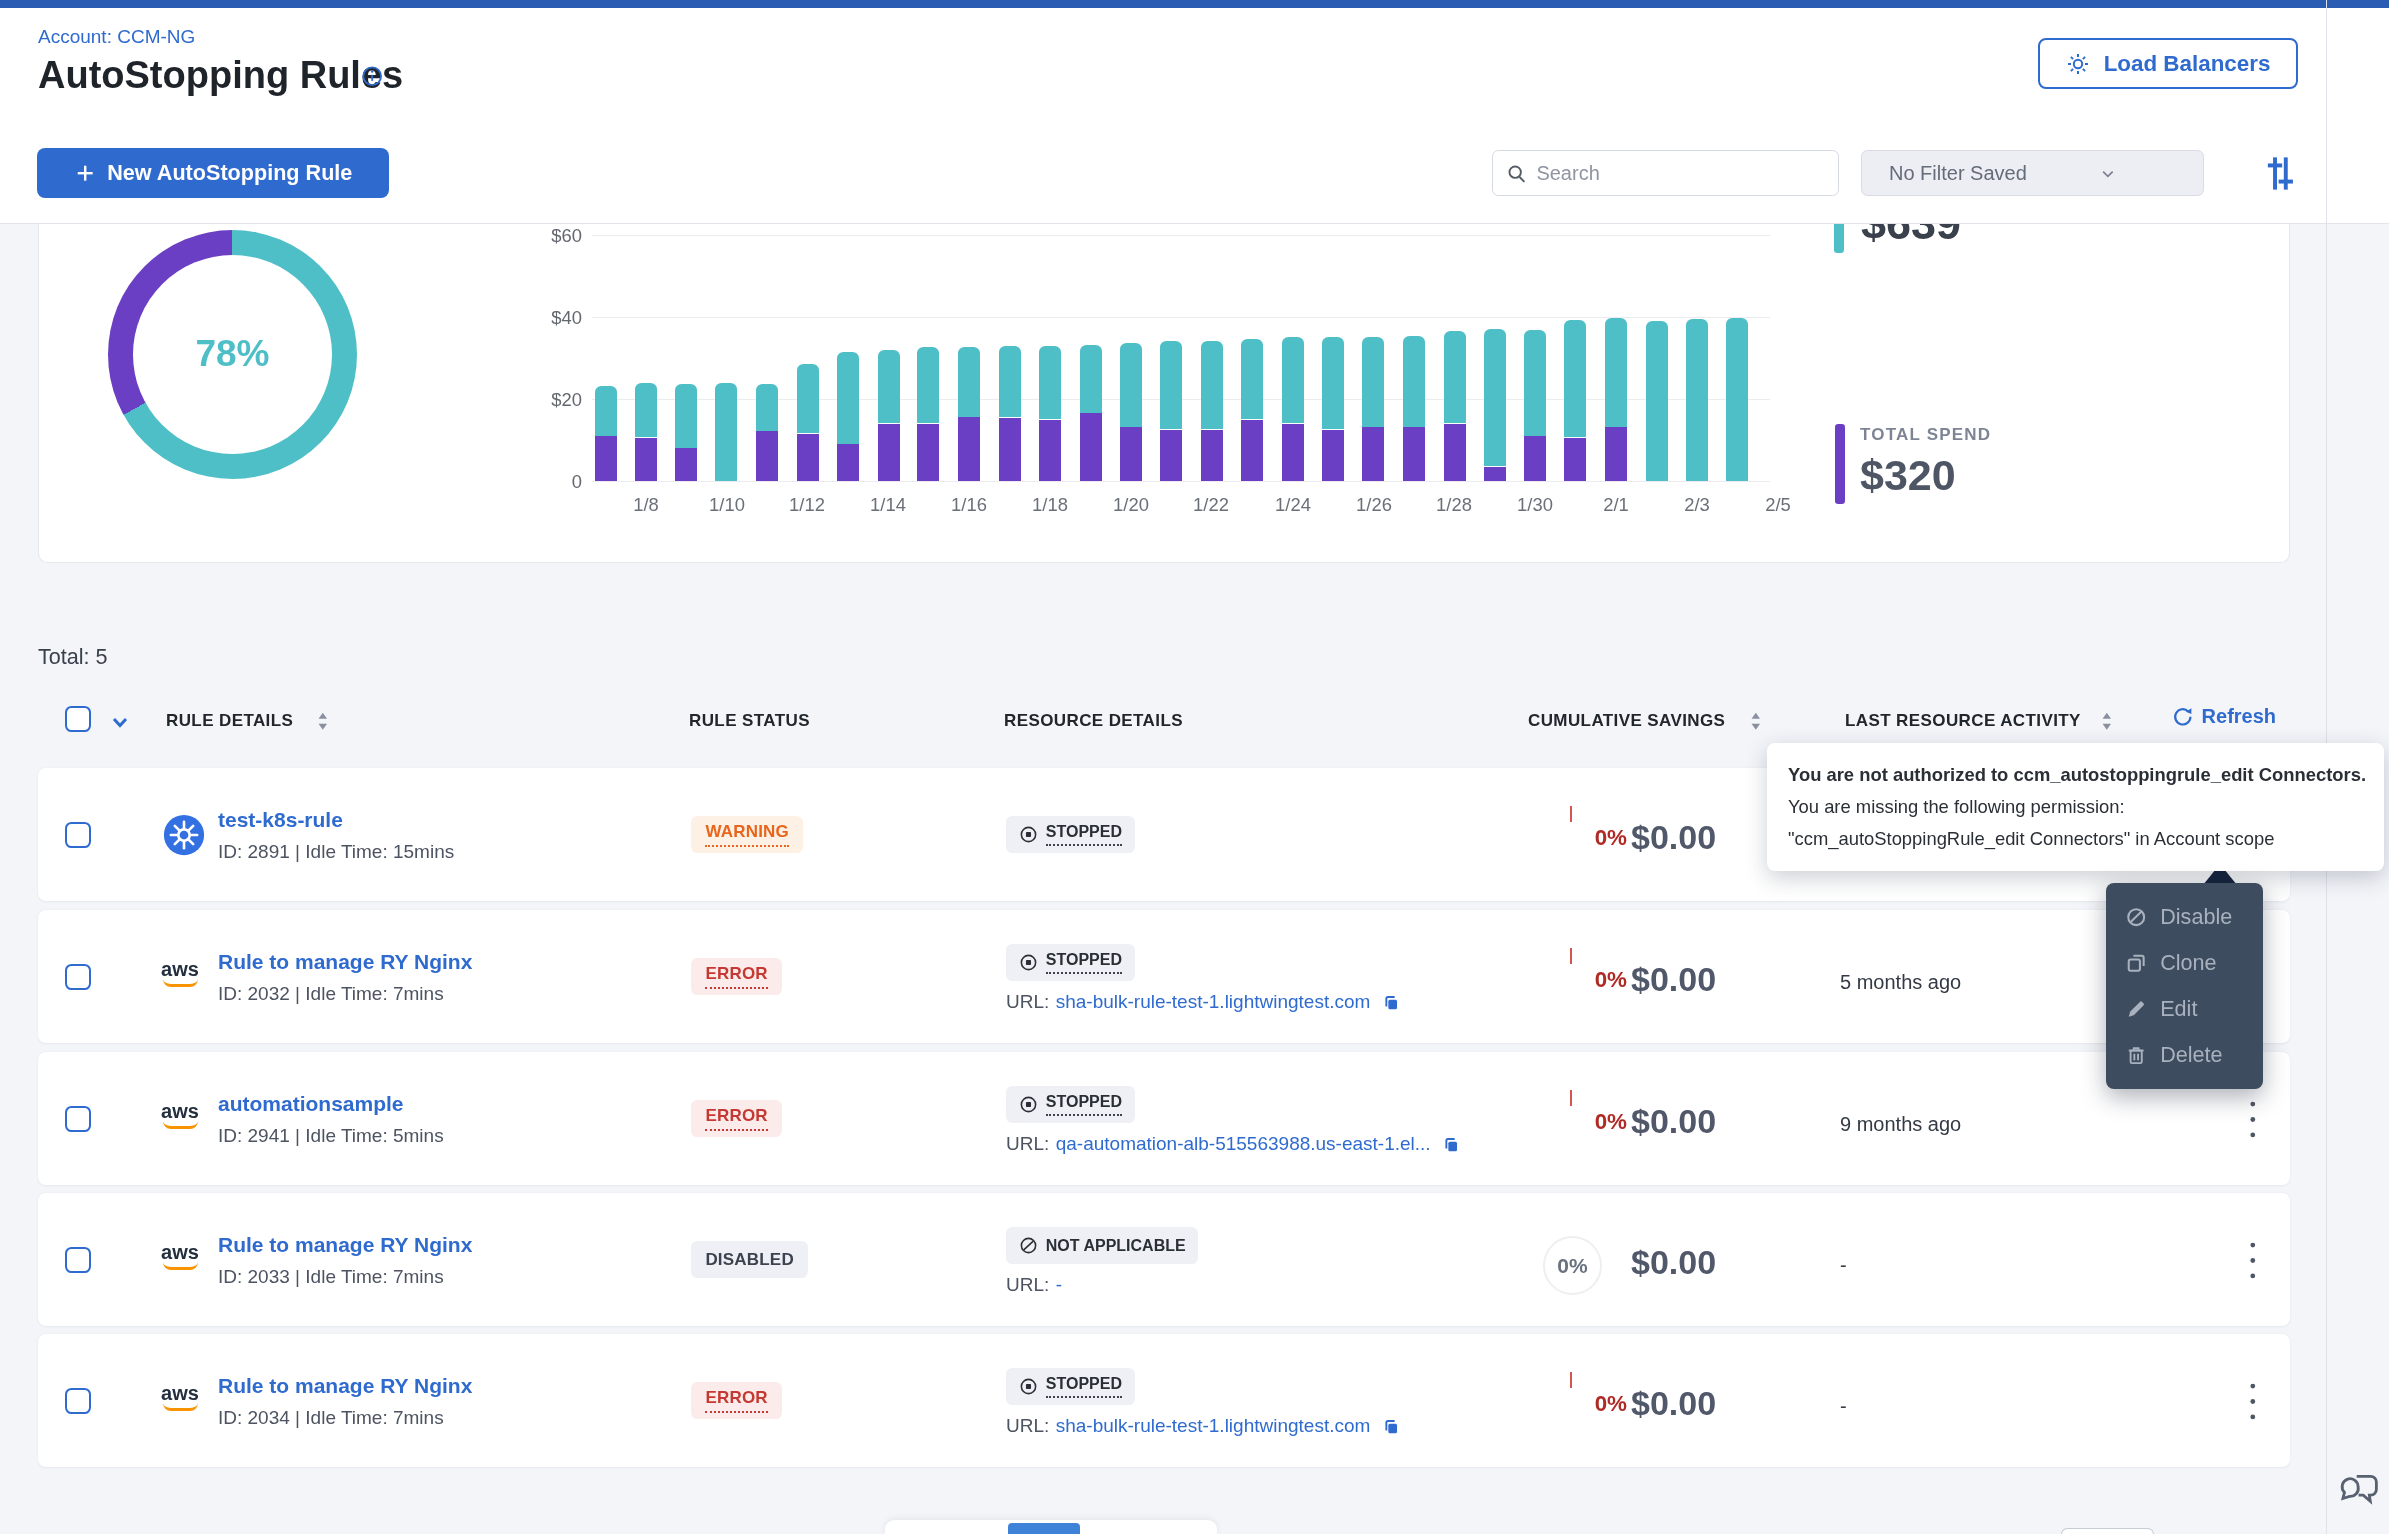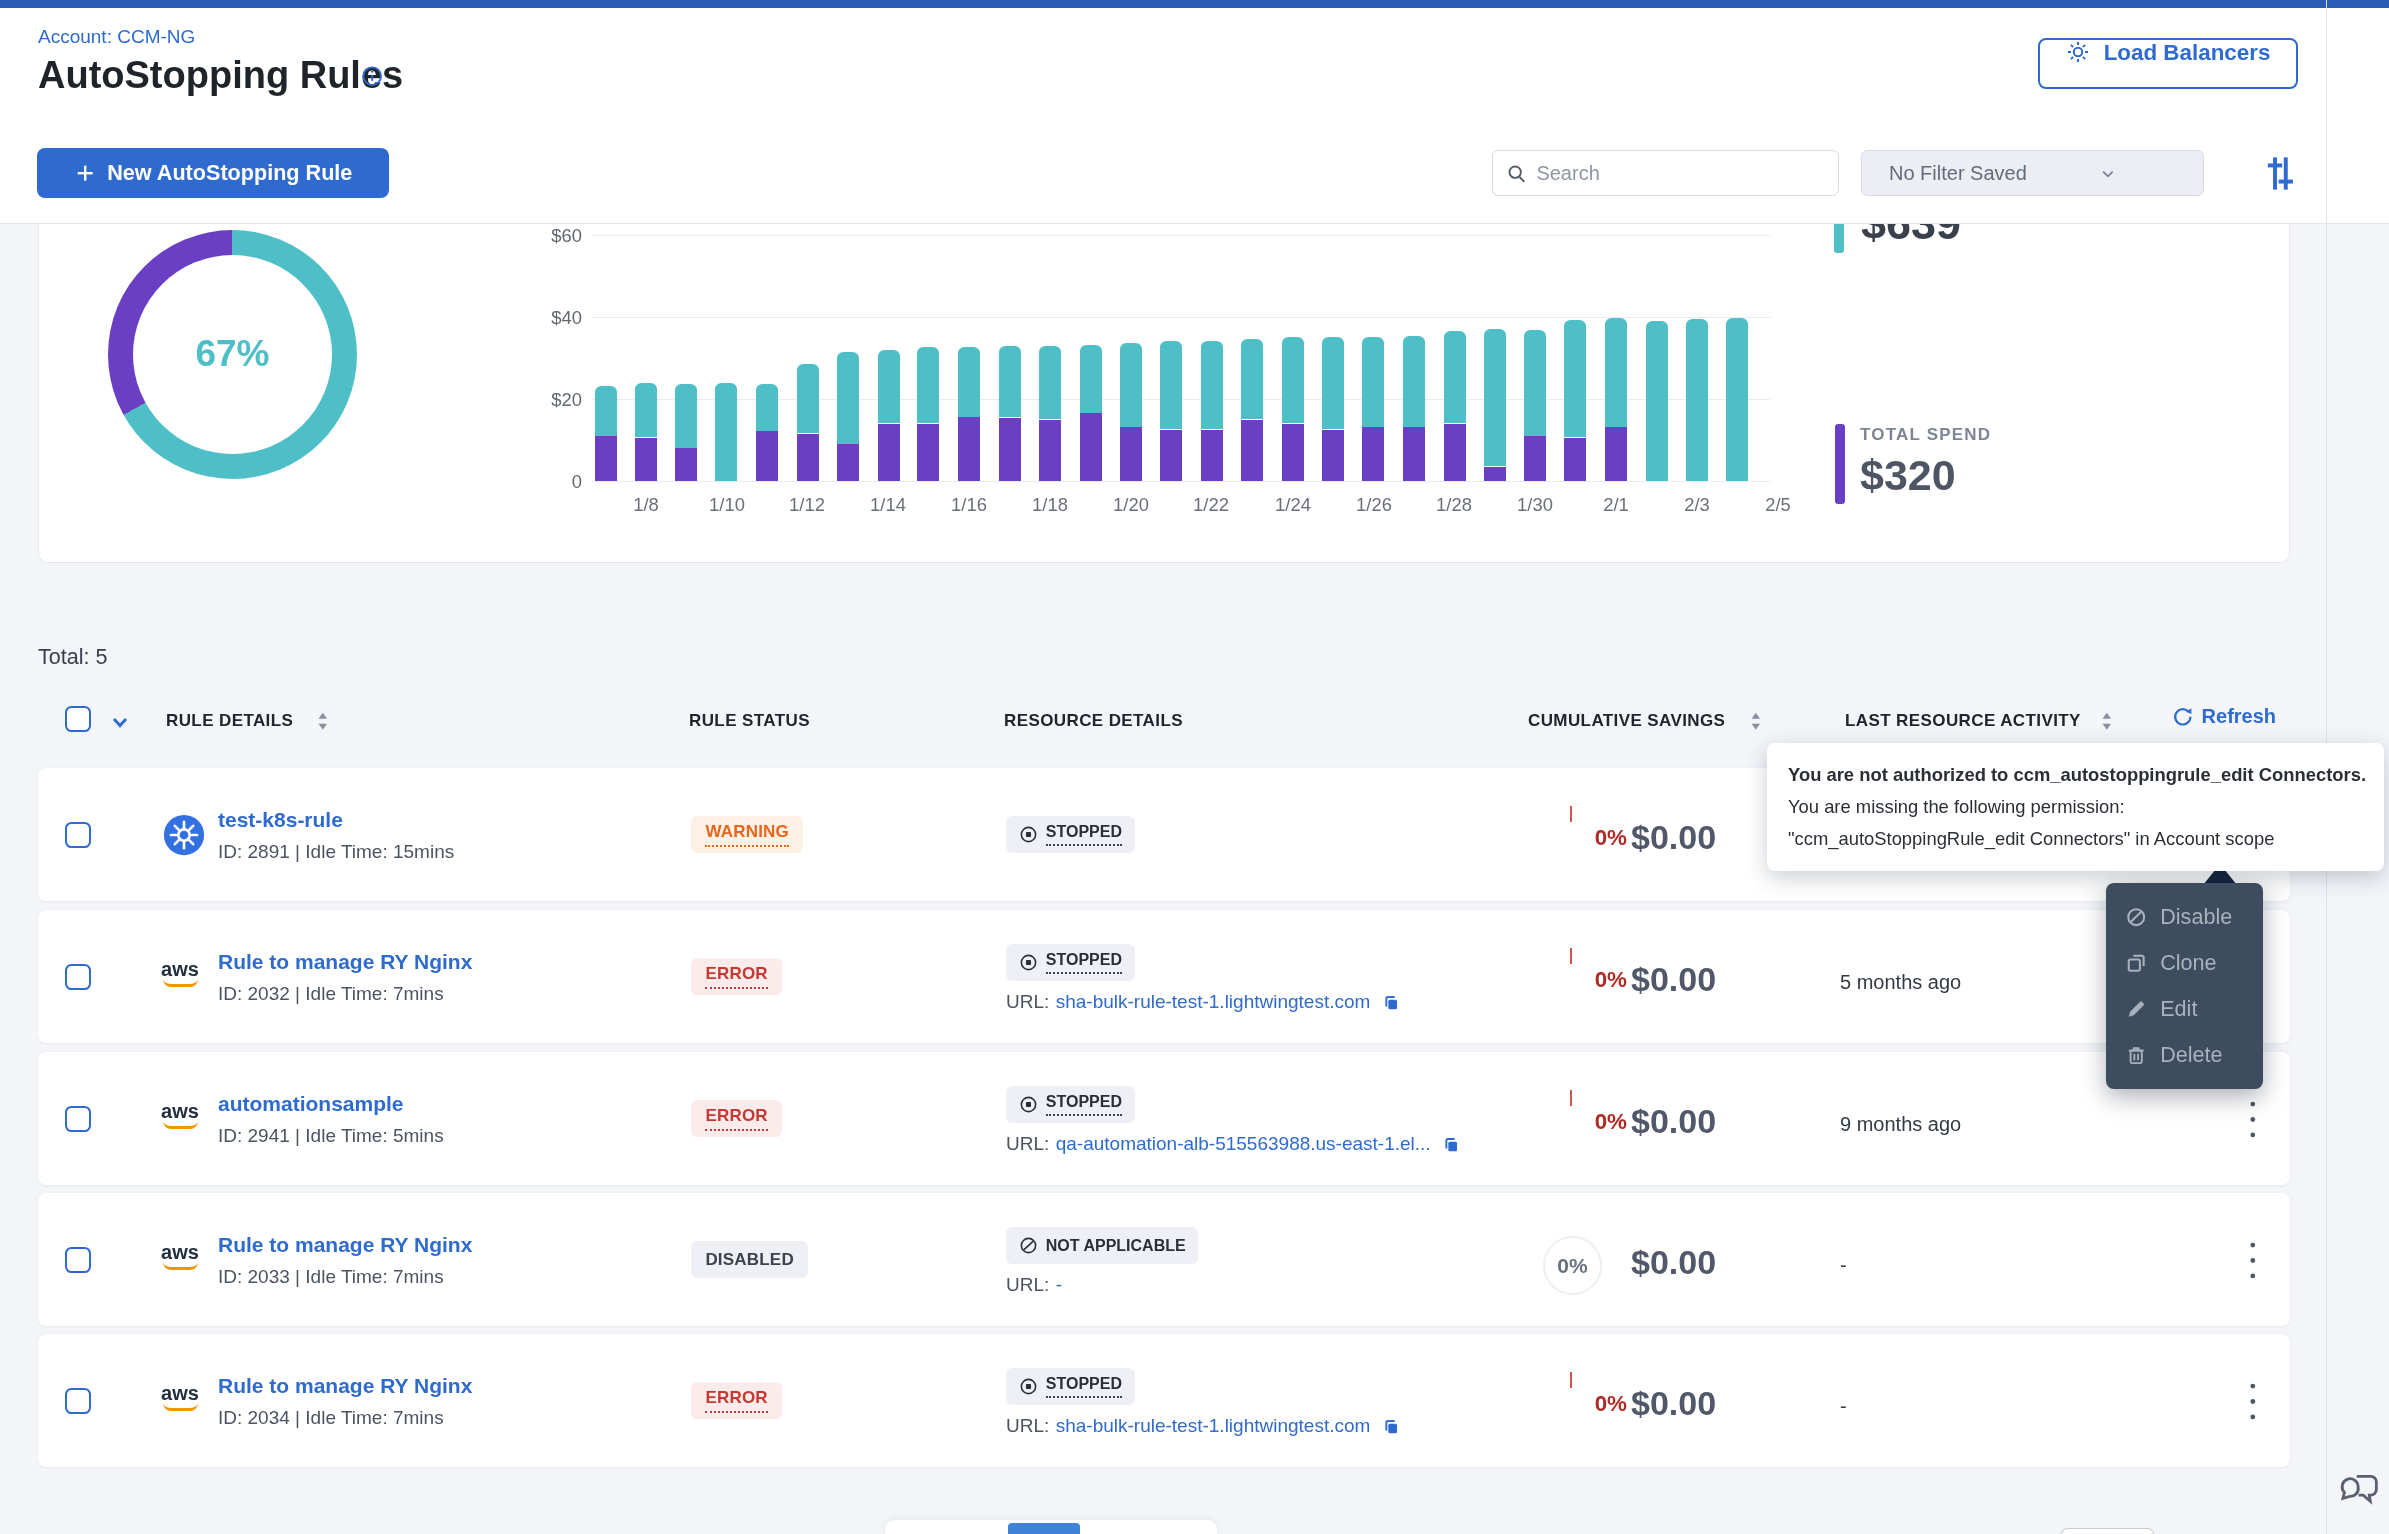--- a/index.html
+++ b/index.html
@@ -9,21 +9,21 @@
   .icn { display:inline-flex; align-items:center; justify-content:center; }
   .icn svg { width:100%; height:100%; display:block; }
 
   
   #topbar { left:0; top:0; width:2389px; height:8px; background:#2a5cb3; }
   #header-band { left:0; top:8px; width:2389px; height:114px; background:#fff; border-bottom:0.8px solid #e2e4e9; }
   #account-link { left:38px; top:17.6px; font-size:19px; color:#2f6bcf; text-decoration:none; }
   #page-title { left:38px; top:46px; font-size:38px; font-weight:bold; color:#1f242b; }
   #title-info { left:361px; top:57px; width:22.4px; height:22.4px; color:#2f6bcf; }
   #lb-button { left:2038px; top:30px; width:260px; height:51px; background:#fff; border:2px solid #2f6bcf; border-radius:8px;
-    display:flex; align-items:flex-start; justify-content:center; gap:14px; color:#2f6bcf; font-size:22.4px; font-weight:bold; cursor:pointer; }
+    display:flex; align-items:center; justify-content:center; gap:14px; color:#2f6bcf; font-size:22.4px; font-weight:bold; cursor:pointer; }
   #lb-button .icn { width:24px; height:24px; }
 
   #toolbar-band { left:0; top:118px; width:2389px; height:106px; background:#fff; border-bottom:0.8px solid #e2e4e9;padding-left:42px; }
   #new-rule-btn { left:37px; top:30px; width:352px; height:50px; background:#2f6bcf; border:none; border-radius:8px; color:#fff;
     font-size:21.6px; font-weight:bold; display:flex; align-items:center; justify-content:center; gap:11.2px; cursor:pointer; font-family:inherit; }
   #new-rule-btn .icn { width:22.4px; height:22.4px; }
   #search-box { left:1492px; top:32px; width:347px; height:46px; background:#fff; border:1.2px solid #d5d9e1; border-radius:6.4px;
     display:flex; align-items:center; padding:0 12.8px; gap:9.6px; }
   #search-box .icn { width:21px; height:21px; color:#565c66; }
   #search-input { border:none; outline:none; font-size:20px; flex:1; color:#2a2f36; font-family:inherit; background:transparent; }
@@ -177,21 +177,21 @@
         <line x1="9.5" y1="3" x2="9.5" y2="21"></line>
         <line x1="15.5" y1="3" x2="15.5" y2="21"></line>
         <line x1="5.5" y1="7.5" x2="13.5" y2="7.5"></line>
         <line x1="11.5" y1="16.5" x2="19.5" y2="16.5"></line>
       </svg>
   </button>
 </div>
 
 <div id="chart-card" class="abs">
   <div id="donut" class="abs"></div>
-  <div id="donut-label" class="abs">67%</div>
+  <div id="donut-label" class="abs">78%</div>
 
   <div class="gridline abs" style="top:11.2px"></div>
   <div class="gridline abs" style="top:93px"></div>
   <div class="gridline abs" style="top:175px"></div>
   <div class="gridline abs" style="top:257px"></div>
   <span class="ylab abs" style="top:0.8px">$60</span>
   <span class="ylab abs" style="top:83px">$40</span>
   <span class="ylab abs" style="top:165px">$20</span>
   <span class="ylab abs" style="top:247px">0</span>
   <div id="bars">

